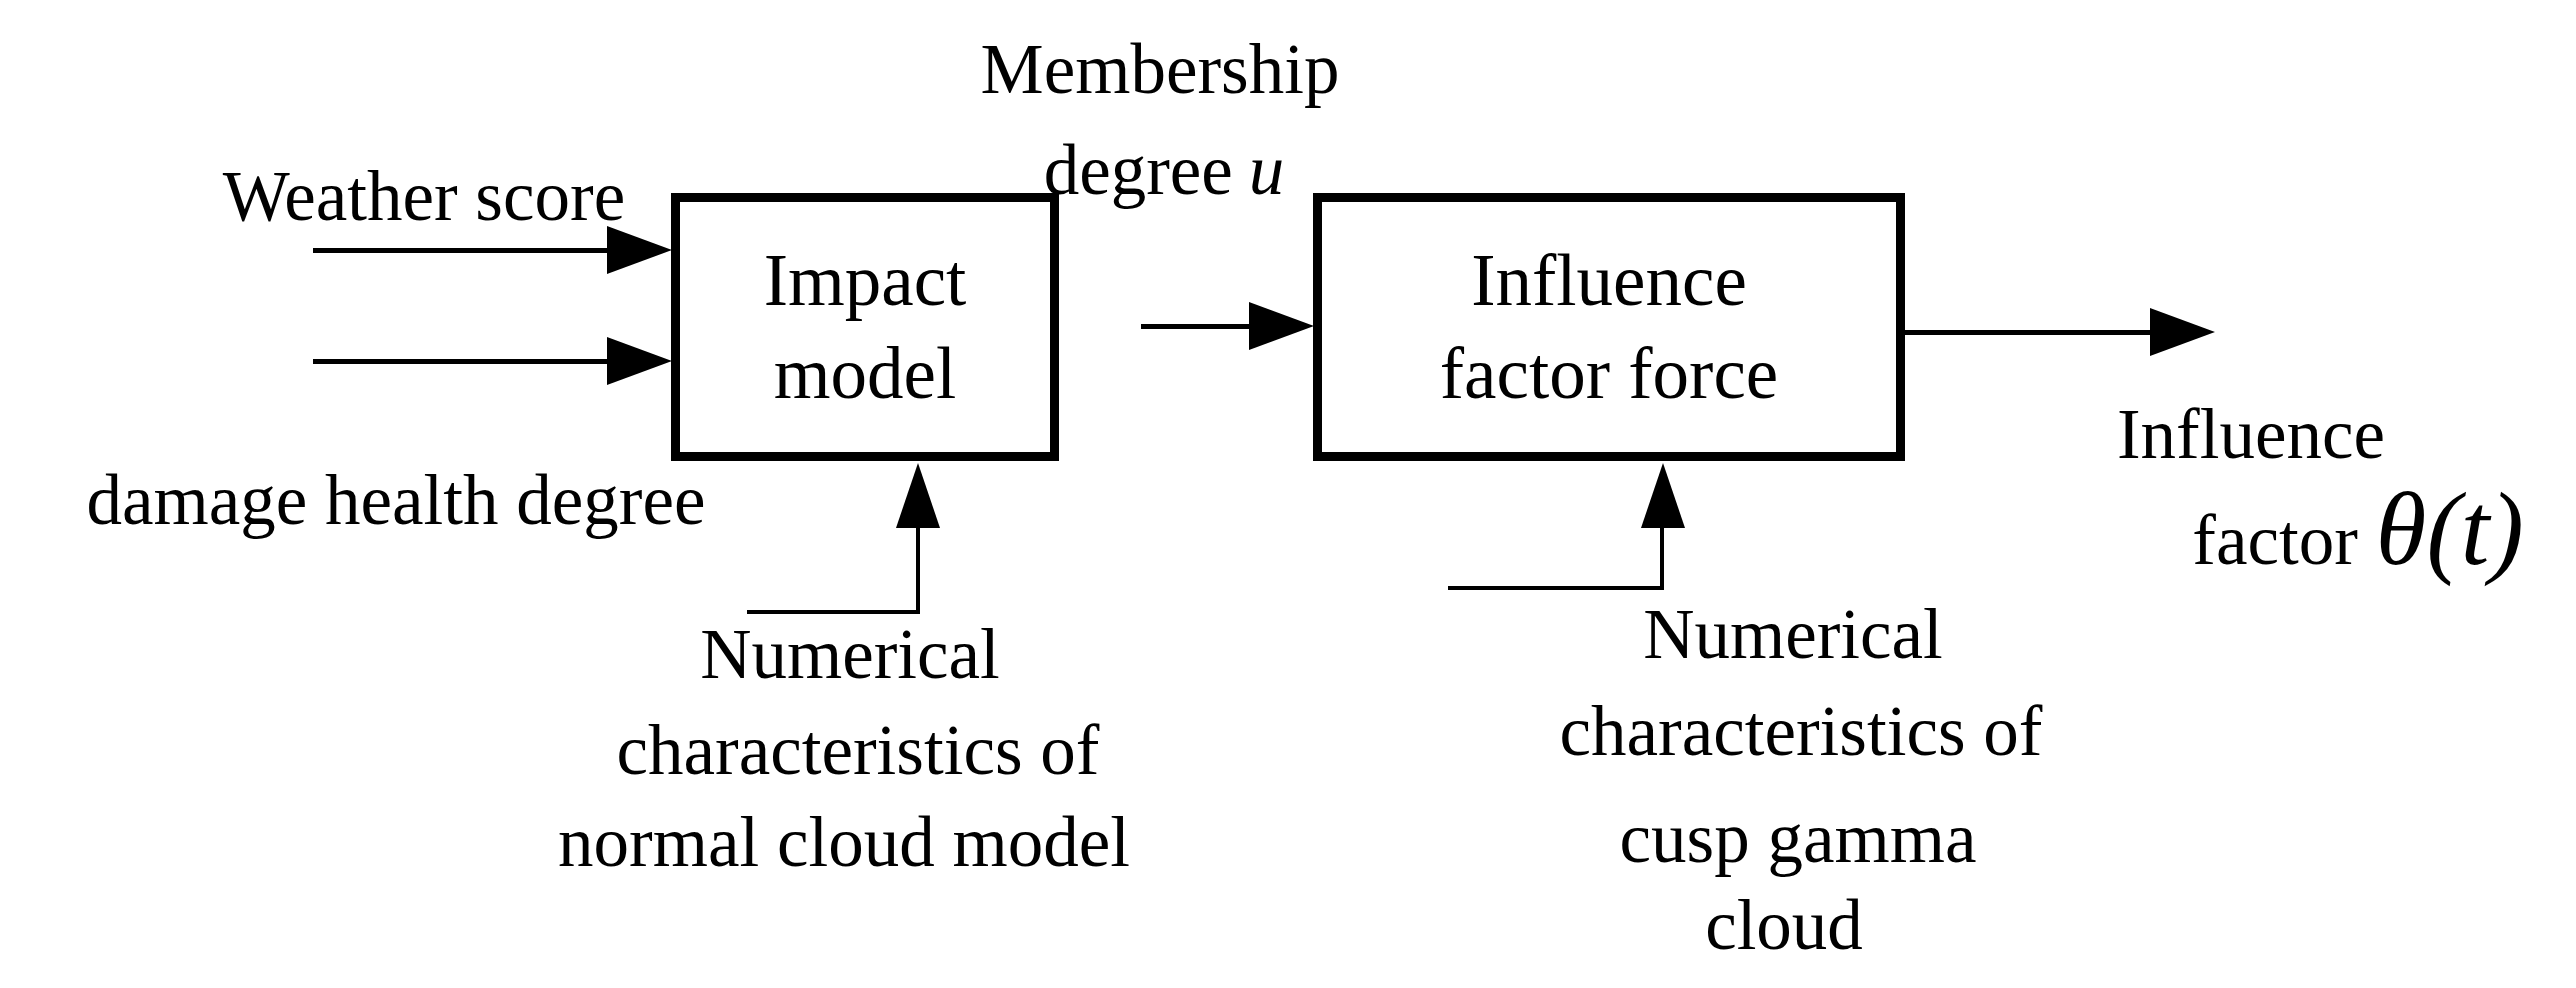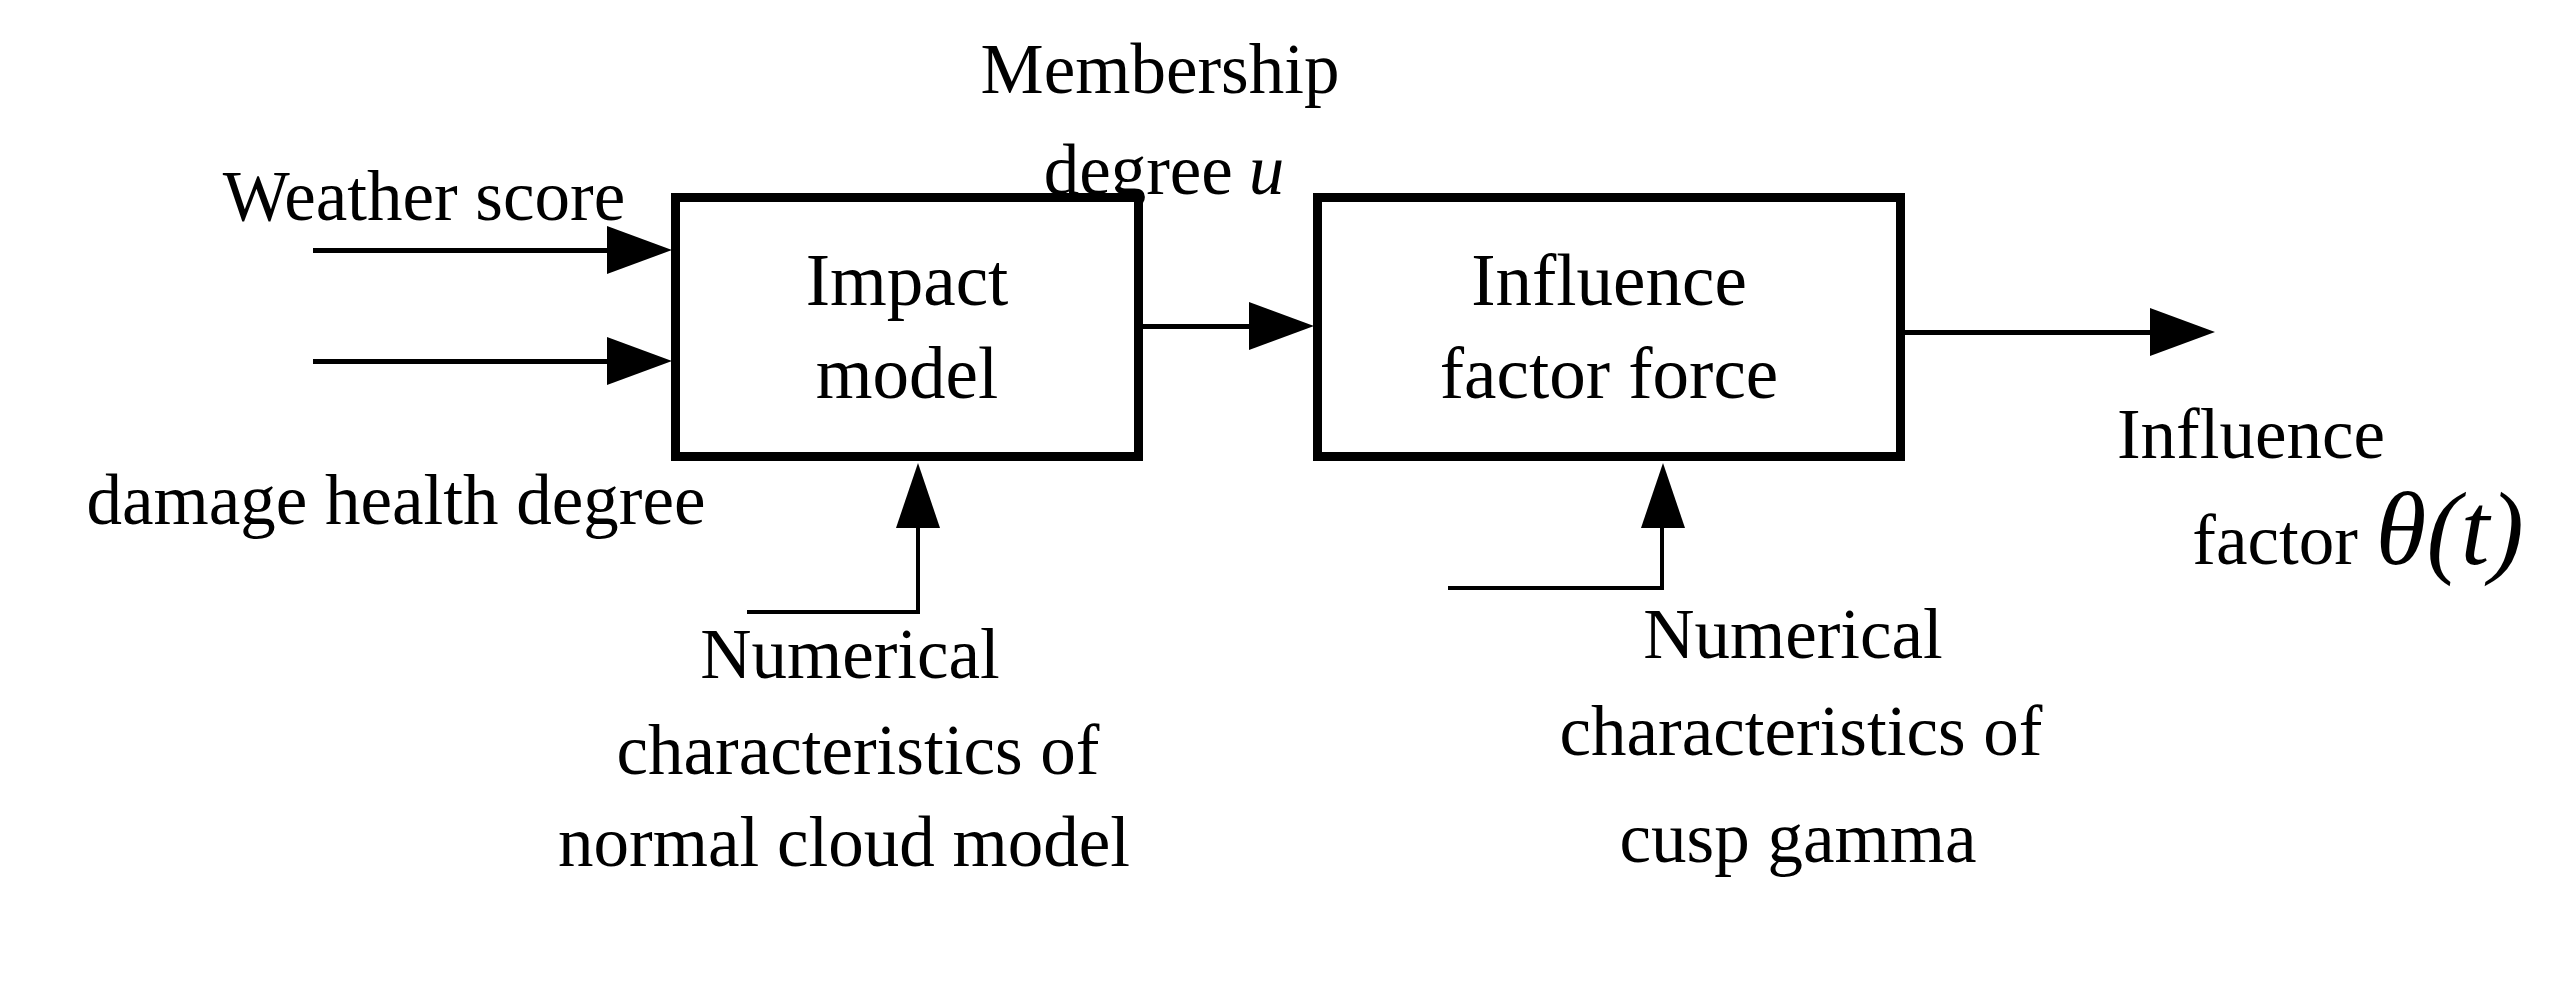--- a/index.html
+++ b/index.html
@@ -26,21 +26,21 @@
     border: 9px solid #000000;
     background: #ffffff;
     display: flex;
     flex-direction: column;
     align-items: center;
     justify-content: center;
     text-align: center;
     font-size: 73px;
     line-height: 93px;
   }
-  #box-impact    { left: 671px;  top: 193px; width: 472px; height: 268px; }
+  #box-impact    { left: 671px;  top: 193px; width: 388px; height: 268px; }
   #box-influence { left: 1313px; top: 193px; width: 592px; height: 268px; }
 
   .hline { position: absolute; height: 5px; background: #000000; }
   .vline { position: absolute; width: 4px;  background: #000000; }
   .tri-right {
     position: absolute; width: 0; height: 0;
     border-top: 24px solid transparent;
     border-bottom: 24px solid transparent;
     border-left: 65px solid #000000;
   }
@@ -133,20 +133,21 @@
   <div class="vline" id="a6-v"></div>
   <div class="tri-up" id="a6-head"></div>
 
   <div class="lbl" id="lbl-n1">Numerical</div>
   <div class="lbl" id="lbl-n2">characteristics of</div>
   <div class="lbl" id="lbl-n3">normal cloud model</div>
 
   <div class="lbl" id="lbl-c1">Numerical</div>
   <div class="lbl" id="lbl-c2">characteristics of</div>
   <div class="lbl" id="lbl-c3">cusp gamma</div>
+  <div class="lbl" id="lbl-c4">cloud</div>
 
   <div class="lbl" id="lbl-o1">Influence</div>
   <div class="lbl" id="lbl-o2">
     <span>factor</span><span class="theta">θ(t)</span>
   </div>
 
 </div>
 
 
 </body></html>

